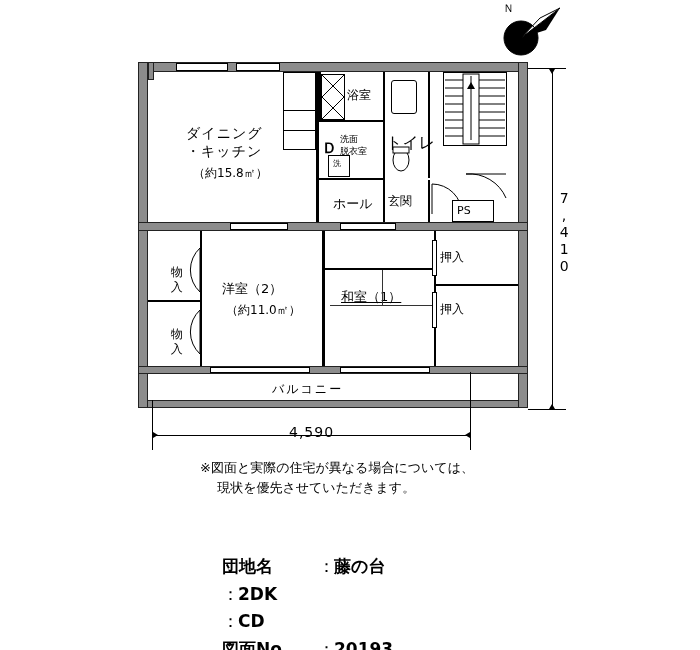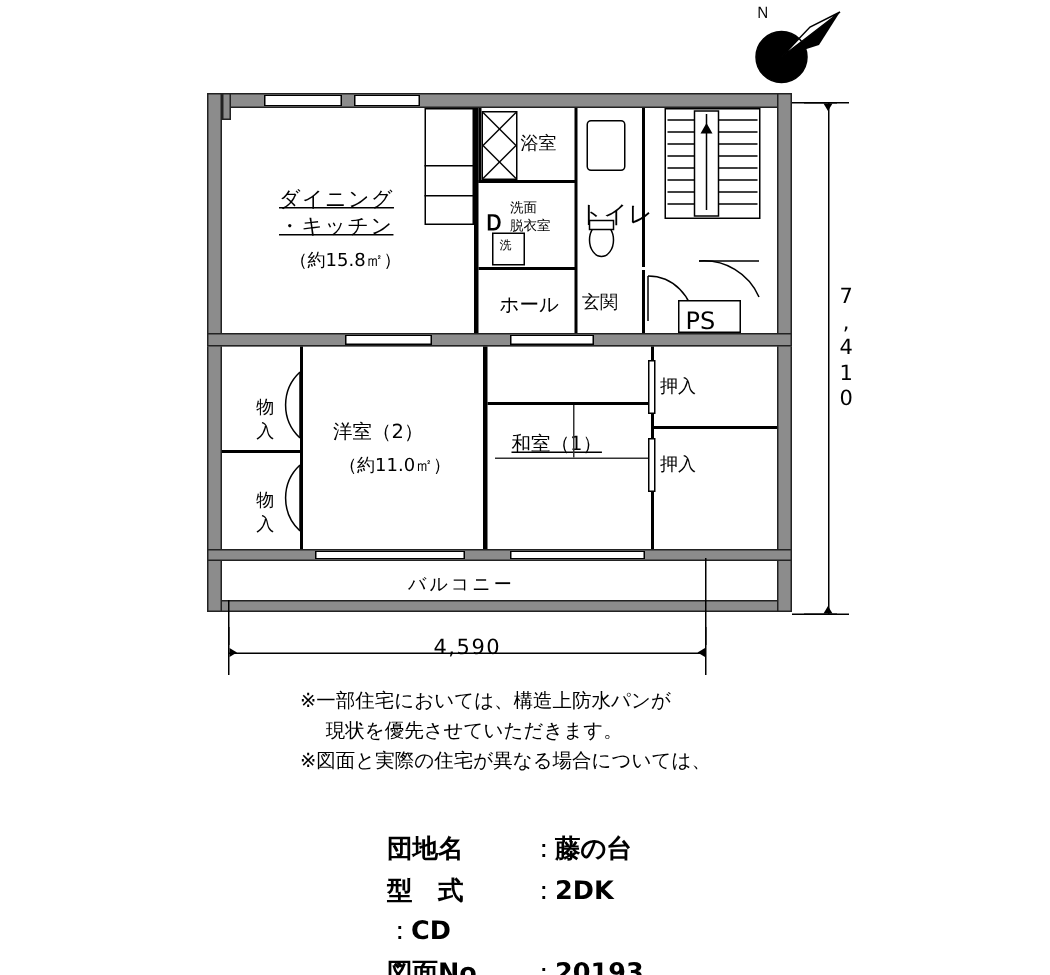--- a/index.html
+++ b/index.html
@@ -125,21 +125,21 @@
   .notes div { white-space: pre; }
 
   
   .meta {
     position: absolute;
     left: 222px;
     top: 553px;
     font-size: 17px;
     line-height: 1.62;
   }
-  .meta .row { display: flex; margin-left: 36px; }
+  .meta .row { display: flex; }
   .meta .k { width: 96px; white-space: pre; }
   .meta .sep { width: 16px; }
   .meta .v { font-weight: bold; }
   .meta .k { font-weight: bold; }
   .tatami-line { position: absolute; background: #333; }
 </style>
 </head>
 <body>
 
 <div class="stage">
@@ -167,21 +167,21 @@
   <div class="wall" style="left:518px; top:372px; width:10px; height:36px;"></div>
 
   <div class="wall" style="left:138px; top:222px; width:390px; height:9px;"></div>
 
   <div class="wall" style="left:138px; top:366px; width:390px; height:8px;"></div>
 
   <div class="wall" style="left:148px; top:62px; width:6px; height:18px;"></div>
 
   <div class="thin" style="left:316px; top:72px; width:3px; height:150px;"></div>
 
-  <div class="lbl lbl-md" style="left:186px; top:125px; font-size:14px; letter-spacing:1px;text-decoration:underline;">ダイニング
+  <div class="lbl lbl-md" style="left:186px; top:125px; font-size:14px; letter-spacing:1px;">ダイニング
 ・キッチン</div>
   <div class="lbl" style="left:193px; top:166px; font-size:12px;">（約15.8㎡）</div>
 
   <div class="white-box" style="left:283px; top:72px; width:33px; height:78px; background:#fff;"></div>
   <div class="thin" style="left:283px; top:110px; width:33px; height:1px;"></div>
   <div class="thin" style="left:283px; top:130px; width:33px; height:1px;"></div>
 
   <div class="white-box" style="left:176px; top:63px; width:52px; height:8px;"></div>
   <div class="white-box" style="left:236px; top:63px; width:44px; height:8px;"></div>
 
@@ -242,21 +242,21 @@
   <div class="thin" style="left:383px; top:180px; width:2px; height:42px;"></div>
   <div class="thin" style="left:428px; top:180px; width:2px; height:42px;"></div>
   <div class="lbl" style="left:388px; top:194px; font-size:12px;">玄関</div>
 
   <svg class="abs" style="left:430px; top:182px;" width="34" height="34">
     <path d="M2 2 A30 30 0 0 1 32 32" fill="none" stroke="#000" stroke-width="1"></path>
     <line x1="2" y1="2" x2="2" y2="32" stroke="#000" stroke-width="1"></line>
   </svg>
 
   <div class="white-box" style="left:452px; top:200px; width:42px; height:22px;"></div>
-  <div class="lbl lbl-sm" style="left:457px; top:204px; font-size:16px;">PS</div>
+  <div class="lbl lbl-sm" style="left:457px; top:204px; font-size:11px;">PS</div>
 
   <svg class="abs" style="left:462px; top:172px;" width="46" height="28">
     <path d="M44 26 A40 40 0 0 0 4 2" fill="none" stroke="#000" stroke-width="1"></path>
     <line x1="4" y1="2" x2="44" y2="2" stroke="#000" stroke-width="1"></line>
   </svg>
 
   <div class="thin" style="left:200px; top:231px; width:2px; height:135px;"></div>
   <div class="thin" style="left:148px; top:300px; width:54px; height:2px;"></div>
 
   <div class="lbl-v" style="left:169px; top:256px; font-size:12px;">物
@@ -313,33 +313,31 @@
   <div class="tick-v" style="left:152px; top:418px; height:32px;"></div>
   <div class="tick-v" style="left:470px; top:418px; height:32px;"></div>
   <div class="arrow-dot" style="left:153px; top:432px;"></div>
   <div class="arrow-dot left" style="left:465px; top:432px;"></div>
   <div class="lbl" style="left:289px; top:424px; font-size:14px; letter-spacing:1px;">4,590</div>
 
   <div class="thin" style="left:152px; top:400px; width:1px; height:30px;"></div>
   <div class="thin" style="left:470px; top:372px; width:1px; height:58px;"></div>
 
   <div class="notes">
-    <div>※一部住宅においては、構造上防水パンが</div>
+    <div>※図面と実際の住宅が異なる場合については、</div>
     <div>　 現状を優先させていただきます。</div>
-    <div>※図面と実際の住宅が異なる場合については、</div>
   </div>
 
   <div class="meta">
     <div class="row">
       <span class="k">団地名</span>
       <span class="sep">：</span>
       <span class="v">藤の台</span>
     </div>
     <div class="row">
-      <span class="k">型　式</span>
       <span class="sep">：</span>
       <span class="v">2DK</span>
     </div>
     <div class="row">
       <span class="sep">：</span>
       <span class="v">CD</span>
     </div>
     <div class="row">
       <span class="k">図面No</span>
       <span class="sep">：</span>

